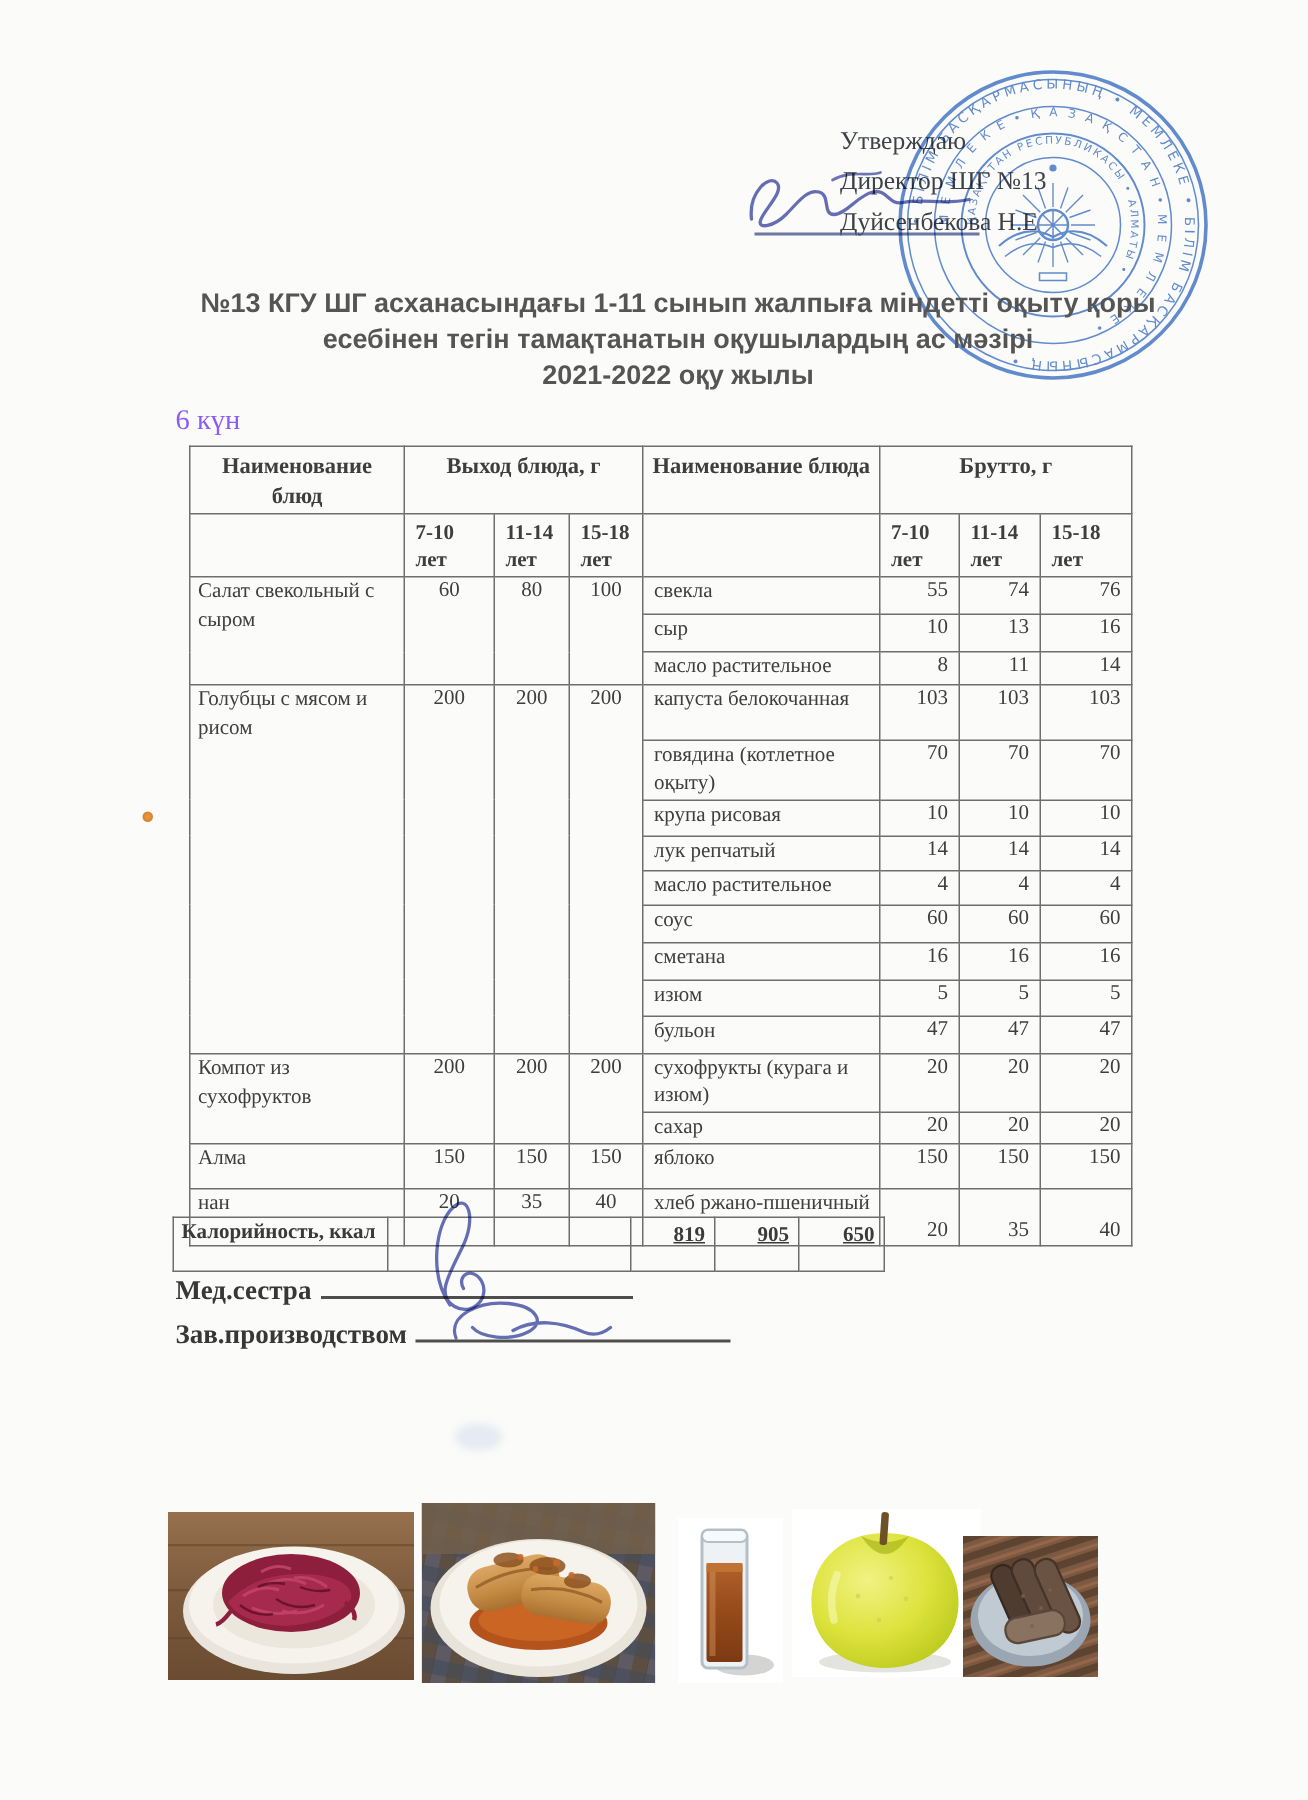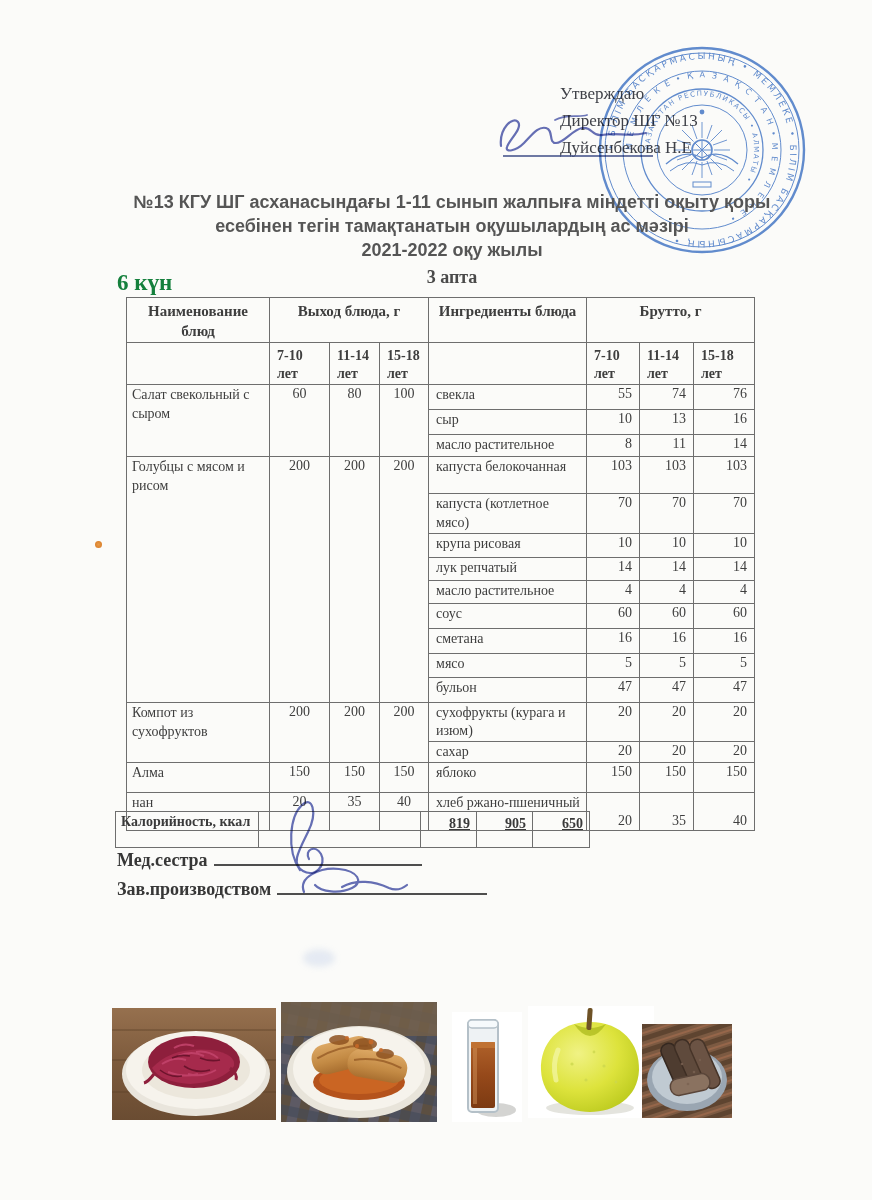--- a/index.html
+++ b/index.html
@@ -13,21 +13,21 @@
   .approval-underline{left:503px;top:155px;width:150px;height:2px;background:#3e4c86;opacity:.75;}
 
   
   .stamp{left:596px;top:44px;width:212px;height:212px;mix-blend-mode:multiply;opacity:.82;pointer-events:none;}
   .stamp text{font-family:"DejaVu Sans",sans-serif;fill:#3f74c8;}
 
   
   .title{left:56px;top:190px;width:792px;text-align:center;}
   .title .t-sans{font-family:"Liberation Sans",sans-serif;font-weight:bold;font-size:18px;line-height:24px;color:#555;}
   .title .t-week{font-size:18px;font-weight:bold;color:#4a4a4a;margin-top:5px;}
-  .day{left:117px;top:270px;font-size:23px;font-weight:bold;color:#15803d;}
+  .day{left:117px;top:270px;font-size:19px;font-weight:normal;color:#8b5cf6;}
 
   
   table{border-collapse:collapse;table-layout:fixed;}
   .menu{left:126px;top:297px;width:629px;font-size:14px;color:#3e3e3e;}
   .menu th,.menu td,.cal td{border:1px solid #6e6e6e;padding:1px 6px;vertical-align:top;}
   .menu th{font-weight:bold;text-align:center;font-size:15px;padding-top:4px;line-height:1.3;}
   .menu th.age{text-align:left;padding-left:7px;font-size:14px;margin-top:28px;}
   td.dish{line-height:1.35;padding-left:5px;}
   td.out{text-align:center;}
   td.ing{padding-left:7px;line-height:1.3;}
@@ -97,40 +97,39 @@
       <path d="M74,127 Q90,114 106,121 Q122,114 138,127" stroke-width="1"></path>
       <circle cx="106" cy="68" r="2.4" fill="#3f74c8" stroke="none"></circle>
       <rect x="97" y="138" width="18" height="5" stroke-width="1"></rect>
     </g>
   </svg>
 
   <div class="abs title">
     <div class="t-sans">№13 КГУ ШГ асханасындағы 1-11 сынып жалпыға міндетті оқыту қоры</div>
     <div class="t-sans">есебінен тегін тамақтанатын оқушылардың ас мәзірі</div>
     <div class="t-sans">2021-2022 оқу жылы</div>
-    <div class="t-week">3 апта</div>
   </div>
   <div class="abs day">6 күн</div>
 
   <table class="abs menu">
     <colgroup>
       <col style="width:143px">
         <col style="width:60px">
         <col style="width:50px">
         <col style="width:49px">
       <col style="width:158px">
         <col style="width:53px">
         <col style="width:54px">
         <col style="width:61px">
     </colgroup>
     <thead>
       <tr style="height:40px">
         <th>Наименование блюд</th>
         <th colspan="3">Выход блюда, г</th>
-        <th>Ингредиенты блюда</th>
+        <th>Наименование блюда</th>
         <th colspan="3">Брутто, г</th>
       </tr>
       <tr style="height:36px">
         <th></th>
         <th class="age">7-10 лет</th>
         <th class="age">11-14 лет</th>
         <th class="age">15-18 лет</th>
         <th></th>
         <th class="age">7-10 лет</th>
         <th class="age">11-14 лет</th>
@@ -166,21 +165,21 @@
         <td class="dish" rowspan="9">Голубцы с мясом и рисом</td>
         <td class="out" rowspan="9">200</td>
         <td class="out" rowspan="9">200</td>
         <td class="out" rowspan="9">200</td>
         <td class="ing">капуста белокочанная</td>
         <td class="br">103</td>
         <td class="br">103</td>
         <td class="br">103</td>
       </tr>
       <tr style="height:36px">
-        <td class="ing">капуста (котлетное мясо)</td>
+        <td class="ing">говядина (котлетное оқыту)</td>
         <td class="br">70</td>
         <td class="br">70</td>
         <td class="br">70</td>
       </tr>
       <tr style="height:24px">
         <td class="ing">крупа рисовая</td>
         <td class="br">10</td>
         <td class="br">10</td>
         <td class="br">10</td>
       </tr>
@@ -202,21 +201,21 @@
         <td class="br">60</td>
         <td class="br">60</td>
       </tr>
       <tr style="height:25px">
         <td class="ing">сметана</td>
         <td class="br">16</td>
         <td class="br">16</td>
         <td class="br">16</td>
       </tr>
       <tr style="height:24px">
-        <td class="ing">мясо</td>
+        <td class="ing">изюм</td>
         <td class="br">5</td>
         <td class="br">5</td>
         <td class="br">5</td>
       </tr>
       <tr style="height:25px">
         <td class="ing">бульон</td>
         <td class="br">47</td>
         <td class="br">47</td>
         <td class="br">47</td>
       </tr>

